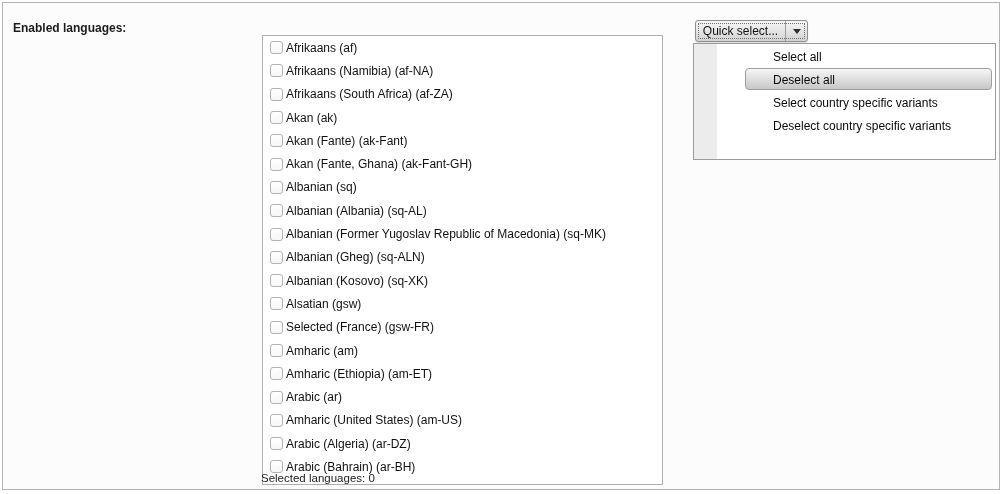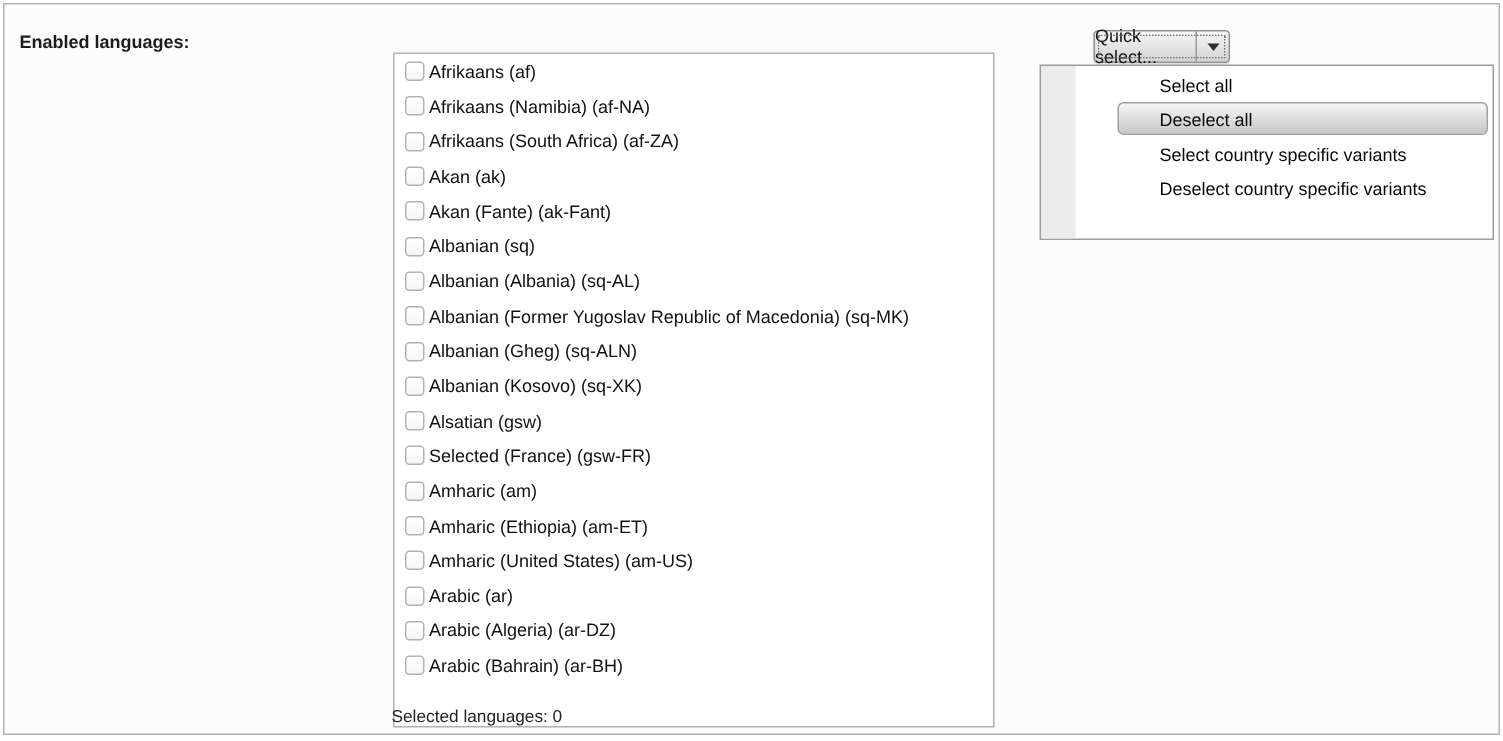--- a/index.html
+++ b/index.html
@@ -12,25 +12,25 @@
   .listbox{position:absolute;left:259px;top:32px;width:401px;height:450px;background:#ffffff;
            border:1px solid #b0b0b0;box-sizing:border-box;overflow:hidden;}
   .lang-row{display:flex;align-items:center;height:23.3px;padding-left:7px;}
   .checkbox{flex:0 0 auto;width:11px;height:11px;border:1px solid #b2b2b2;border-radius:3px;
             background:linear-gradient(#ffffff,#f6f6f6);margin-right:3px;box-shadow:inset 0 1px 0 #fff;}
   .lang-label{font-size:12px;color:#111;white-space:nowrap;}
 
   .status{position:absolute;left:258px;top:469px;font-size:11.5px;color:#222;}
 
   
-  .quick-btn{position:absolute;left:692px;top:17px;width:91px;height:22px;box-sizing:border-box;
+  .quick-btn{position:absolute;left:692px;top:17px;width:113px;height:22px;box-sizing:border-box;
              border:1px solid #8f8f8f;border-radius:3px;
              background:linear-gradient(#f7f7f7,#d2d2d2);
              display:flex;align-items:stretch;cursor:default;
-             box-shadow:0 1px 1px rgba(0,0,0,0.12);margin-left:34px;}
+             box-shadow:0 1px 1px rgba(0,0,0,0.12);}
   .quick-btn::after{content:"";position:absolute;left:2px;top:2px;right:2px;bottom:2px;
              border:1px dotted #6f6f6f;border-radius:1px;pointer-events:none;}
   .qb-label{flex:1 1 auto;display:flex;align-items:center;justify-content:center;
             font-size:12px;color:#111;padding-bottom:1px;}
   .qb-sep{flex:0 0 1px;background:#9c9c9c;}
   .qb-arrow-box{flex:0 0 21px;display:flex;align-items:center;justify-content:center;}
   .caret{width:0;height:0;border-left:4px solid transparent;border-right:4px solid transparent;
          border-top:5px solid #2e2e2e;margin-top:1px;}
 
   
@@ -72,20 +72,24 @@
         <div class="lang-row">
           <span class="checkbox"></span>
           <span class="lang-label">Akan (ak)</span>
         </div>
 
         <div class="lang-row">
           <span class="checkbox"></span>
           <span class="lang-label">Akan (Fante) (ak-Fant)</span>
         </div>
 
+        <div class="lang-row">
+          <span class="checkbox"></span>
+          <span class="lang-label">Akan (Fante, Ghana) (ak-Fant-GH)</span>
+        </div>
 
         <div class="lang-row">
           <span class="checkbox"></span>
           <span class="lang-label">Albanian (sq)</span>
         </div>
 
         <div class="lang-row">
           <span class="checkbox"></span>
           <span class="lang-label">Albanian (Albania) (sq-AL)</span>
         </div>
@@ -121,26 +125,26 @@
           <span class="lang-label">Amharic (am)</span>
         </div>
 
         <div class="lang-row">
           <span class="checkbox"></span>
           <span class="lang-label">Amharic (Ethiopia) (am-ET)</span>
         </div>
 
         <div class="lang-row">
           <span class="checkbox"></span>
-          <span class="lang-label">Amharic (United States) (am-US)</span>
+          <span class="lang-label">Arabic (ar)</span>
         </div>
 
         <div class="lang-row">
           <span class="checkbox"></span>
-          <span class="lang-label">Arabic (ar)</span>
+          <span class="lang-label">Amharic (United States) (am-US)</span>
         </div>
 
         <div class="lang-row">
           <span class="checkbox"></span>
           <span class="lang-label">Arabic (Algeria) (ar-DZ)</span>
         </div>
 
         <div class="lang-row">
           <span class="checkbox"></span>
           <span class="lang-label">Arabic (Bahrain) (ar-BH)</span>

